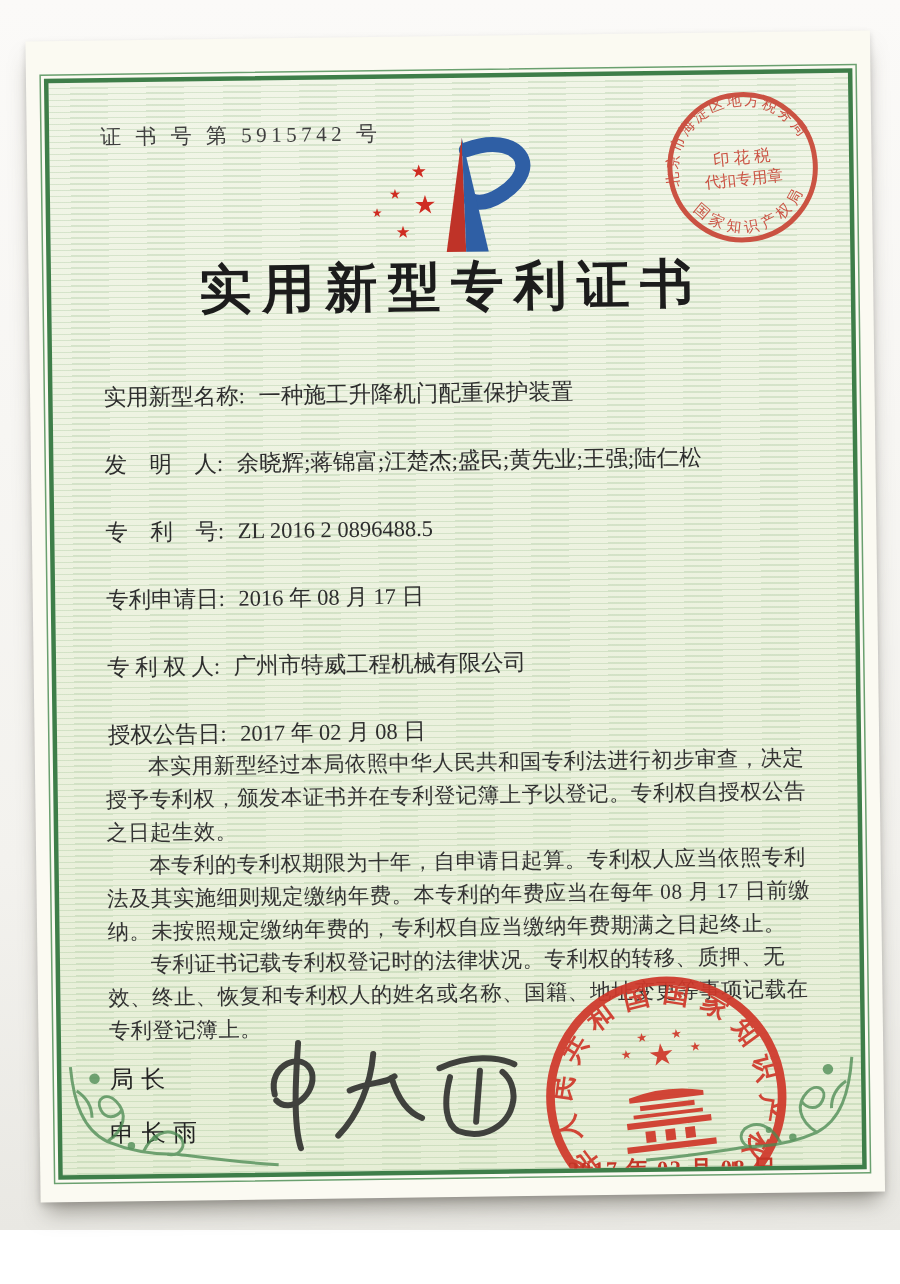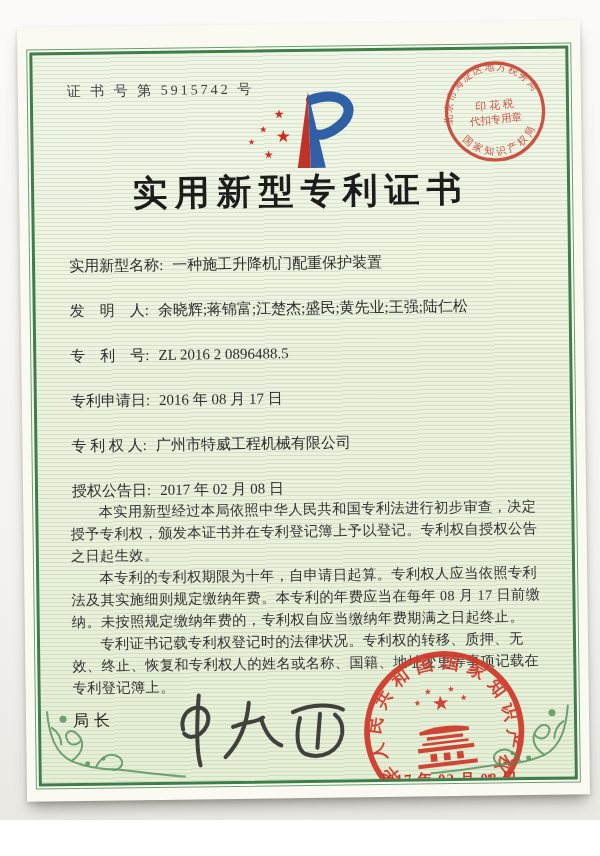--- a/index.html
+++ b/index.html
@@ -104,20 +104,21 @@
         </div>
 
         <div class="paras">
           <p>本实用新型经过本局依照中华人民共和国专利法进行初步审查，决定授予专利权，颁发本证书并在专利登记簿上予以登记。专利权自授权公告之日起生效。</p>
           <p>本专利的专利权期限为十年，自申请日起算。专利权人应当依照专利法及其实施细则规定缴纳年费。本专利的年费应当在每年 08 月 17 日前缴纳。未按照规定缴纳年费的，专利权自应当缴纳年费期满之日起终止。</p>
           <p>专利证书记载专利权登记时的法律状况。专利权的转移、质押、无效、终止、恢复和专利权人的姓名或名称、国籍、地址变更等事项记载在专利登记簿上。</p>
         </div>
 
         <div class="director">
           <div>局长</div>
+          <div>申长雨</div>
         </div>
 
         <svg class="signature" viewBox="0 0 215 98">
           <g fill="none" stroke="#242424" stroke-width="4" stroke-linecap="round" opacity=".85">
             <path d="M30,42 C25,22 50,12 55,28 C58,42 40,56 31,46"></path>
             <path d="M46,8 C44,32 42,62 47,78"></path>
             <path d="M96,16 C94,36 86,56 72,70"></path>
             <path d="M80,40 C94,34 104,36 110,31"></path>
             <path d="M108,32 C112,46 118,55 128,59"></path>
             <path d="M140,26 C160,17 180,19 190,24"></path>

